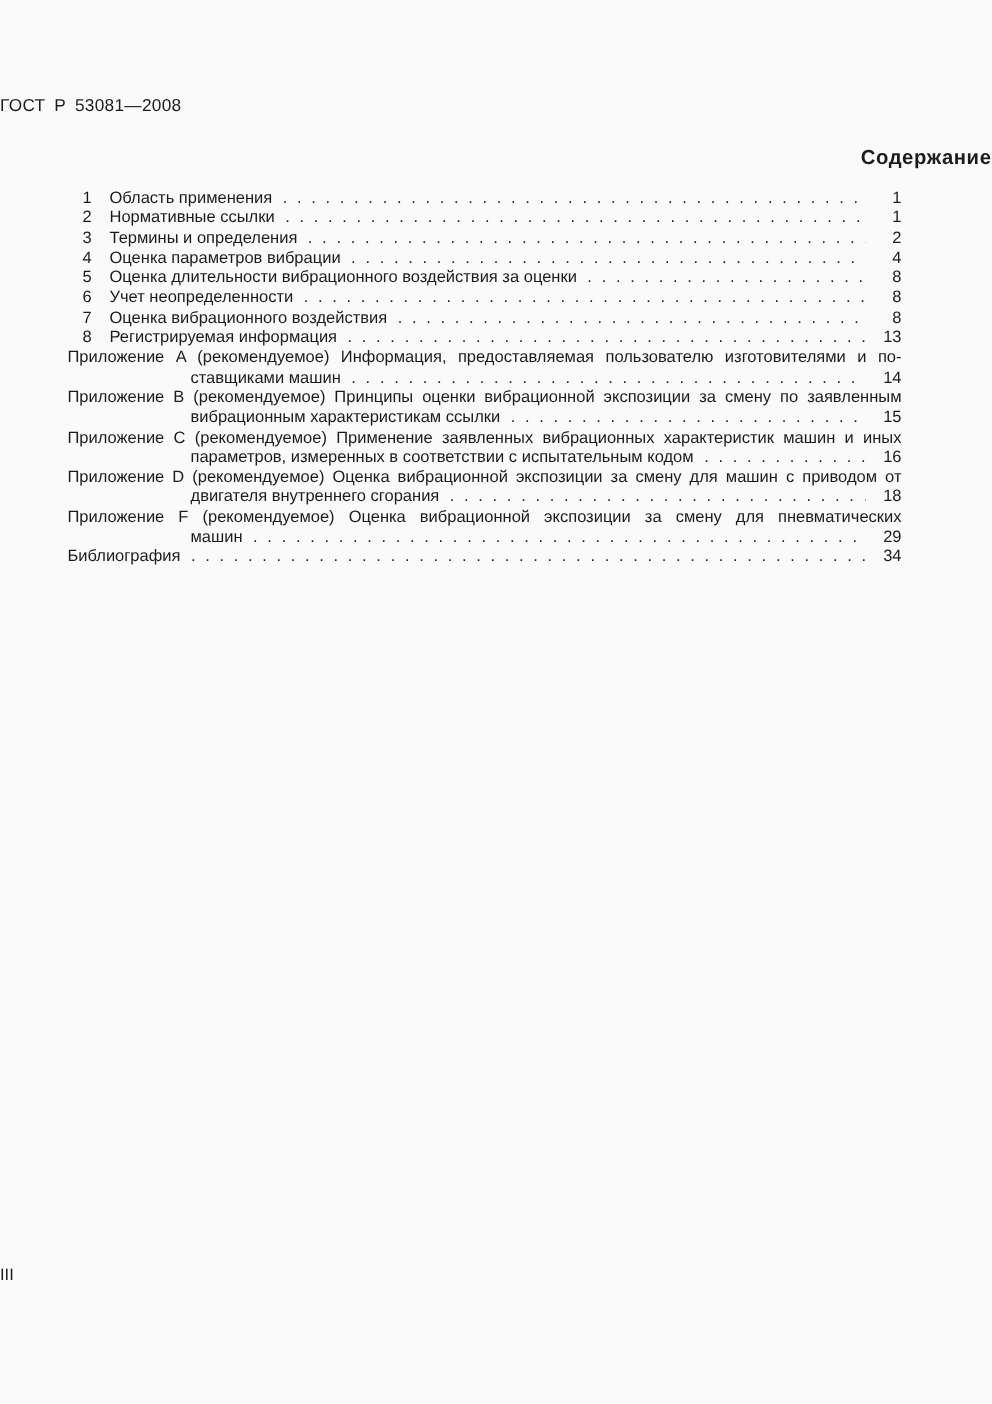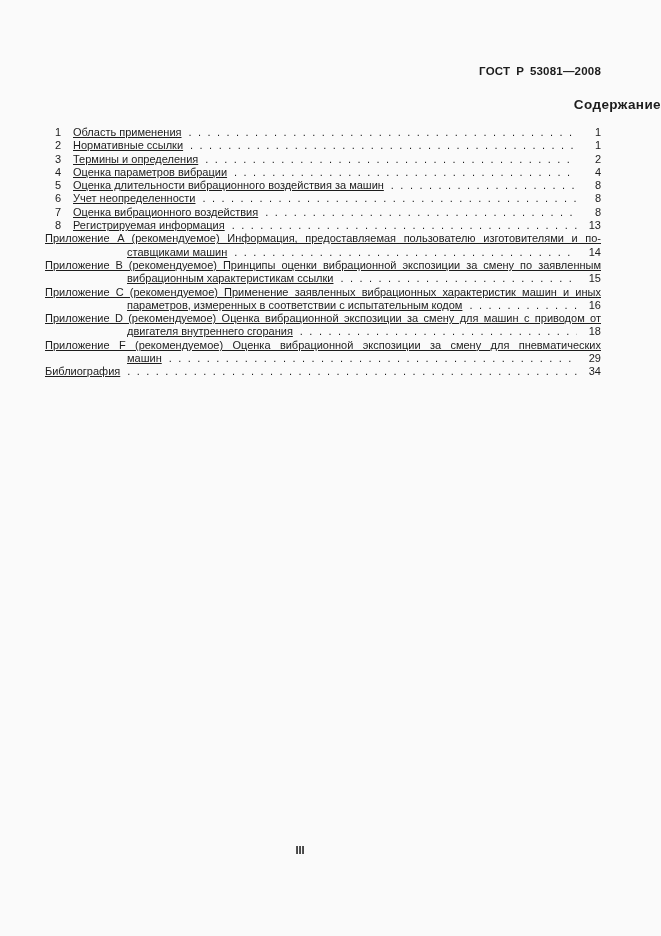--- a/index.html
+++ b/index.html
@@ -13,23 +13,22 @@
     color: #1c1c1c;
     font-family: "Liberation Sans", "DejaVu Sans", sans-serif;
     position: relative;
     overflow: hidden;
   }
   .doc-code {
     position: absolute;
     top: 65px;
     left: 0;
     right: 60px;
-    text-align: right;
     font-size: 11.5px;
-    font-weight: bold;
+    font-weight: normal;
     letter-spacing: 0.2px;
     word-spacing: 2.5px;
   }
   .page-title {
     position: absolute;
     top: 97px;
     left: 0;
     width: 100%;
     text-align: right;
     font-size: 13.5px;
@@ -49,21 +48,20 @@
     align-items: baseline;
   }
   .row .num {
     flex: 0 0 28px;
     padding-left: 10px;
     box-sizing: border-box;
   }
   .row .text {
     white-space: nowrap;
     flex: 0 0 auto;
-    text-decoration: underline;
   }
   .row.appendix-first {
     display: block;
     text-align: justify;
     text-align-last: justify;
   }
   .row.appendix-first .text {
     white-space: normal;
     margin-top: 24px;
   }
@@ -88,23 +86,23 @@
   .page-col {
     flex: 0 0 auto;
     min-width: 14px;
     text-align: right;
   }
   .folio {
     position: absolute;
     top: 844px;
     left: 0;
     right: 61px;
-    text-align: center;
+    text-align: left;
     font-size: 11px;
-    font-weight: bold;
+    font-weight: normal;
   }
 </style>
 </head>
 <body>
 
 <div class="page-root">
   <div class="doc-code">ГОСТ Р 53081—2008</div>
 
   <div class="page-title">Содержание</div>
 
@@ -128,21 +126,21 @@
         <span class="page-col">2</span>
       </div>
       <div class="row numbered">
         <span class="num">4</span>
         <span class="text">Оценка параметров вибрации</span>
         <span class="leader"></span>
         <span class="page-col">4</span>
       </div>
       <div class="row numbered">
         <span class="num">5</span>
-        <span class="text">Оценка длительности вибрационного воздействия за машин</span>
+        <span class="text">Оценка длительности вибрационного воздействия за оценки</span>
         <span class="leader"></span>
         <span class="page-col">8</span>
       </div>
       <div class="row numbered">
         <span class="num">6</span>
         <span class="text">Учет неопределенности</span>
         <span class="leader"></span>
         <span class="page-col">8</span>
       </div>
       <div class="row numbered">

